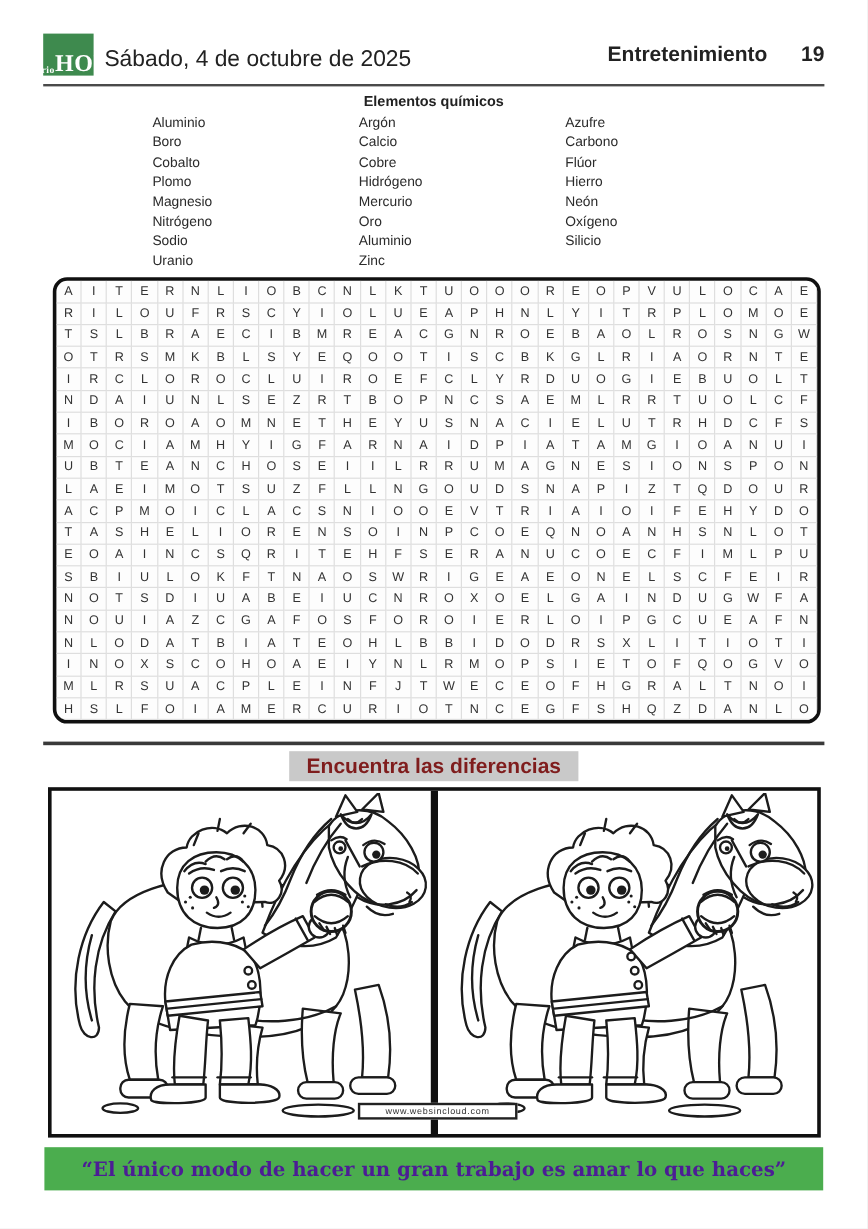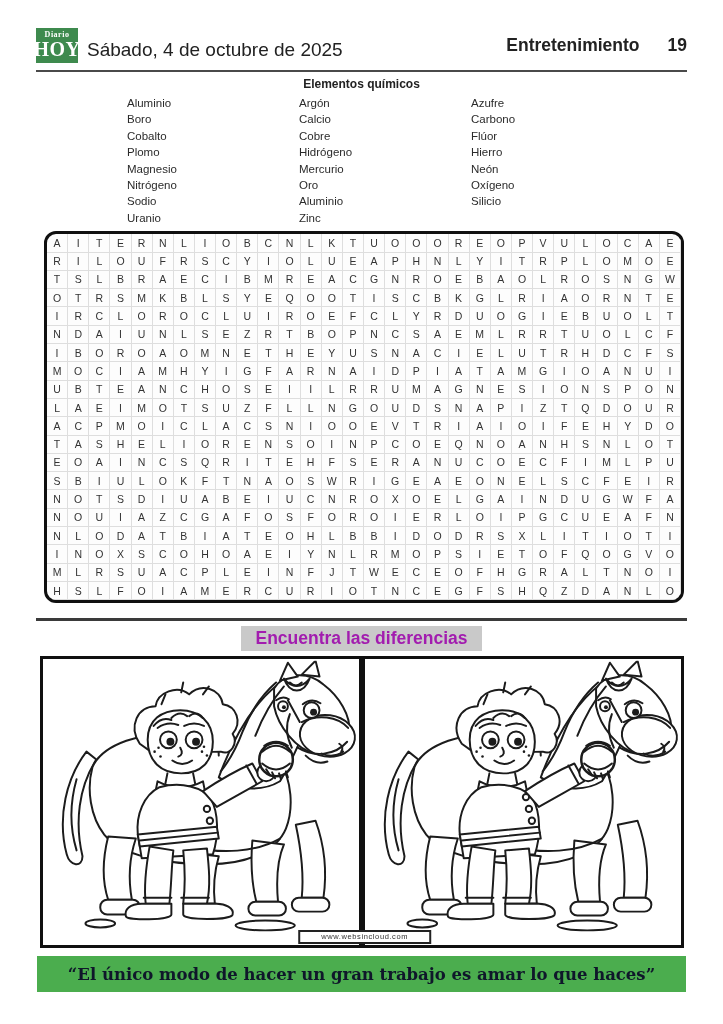--- a/index.html
+++ b/index.html
@@ -3,21 +3,21 @@
 <meta charset="utf-8">
 <style>
   html,body{margin:0;padding:0;background:#e9e9e9;}
   .page{position:relative;width:723px;height:1024px;background:#ffffff;margin:0 auto;
         overflow:hidden;font-family:"Liberation Sans",sans-serif;color:#222;}
   .content{margin:0 36px;}
 
   
   .header{display:flex;align-items:center;padding-top:27px;height:36px;}
   .logo{width:42px;height:35px;background:var(--logo-green,#3e8a4e);color:#fff;
-        display:flex;flex-direction:column;align-items:center;justify-content:center;
+        display:flex;flex-direction:row;align-items:flex-end;justify-content:center;
         font-family:"Liberation Serif",serif;line-height:1;}
   .logo .logo-top{font-size:8px;font-weight:bold;letter-spacing:.5px;}
   .logo .logo-main{font-size:20px;font-weight:bold;letter-spacing:.5px;}
   .date{margin-left:9px;font-size:19px;align-self:flex-end;padding-bottom:2px;}
   .spacer{flex:1;}
   .section-title{font-size:17.5px;font-weight:bold;}
   .page-number{font-size:17.5px;font-weight:bold;margin-left:28px;}
   .rule{height:2px;background:#4a4a4a;margin-top:7px;}
 
   
@@ -30,34 +30,34 @@
              display:grid;grid-template-columns:repeat(30,1fr);grid-template-rows:repeat(20,1fr);
              background:#fdfdfd;}
   .cell{display:flex;align-items:center;justify-content:center;
         border-right:1px solid #dedede;border-bottom:1px solid #dedede;
         font-size:10.5px;color:#333;font-family:"Liberation Sans",sans-serif;}
 
   
   .divider{height:3px;background:#3a3a3a;margin-top:15px;}
   .diff-heading{text-align:center;margin:5px 0;}
   .diff-heading span{display:inline-block;background:var(--heading-gray,#c9c9c9);
-        font-size:17.5px;font-weight:bold;padding:2px 14px;color:#a21caf;}
+        font-size:17.5px;font-weight:bold;padding:2px 14px;color:#7f1d1d;}
   .pics{position:relative;margin-left:4px;width:644px;height:292px;
         border:3px solid #101010;box-sizing:border-box;display:flex;background:#fff;}
   .panel{flex:1;overflow:hidden;}
   .panel-left{border-right:6px solid #101010;}
   .panel svg{width:100%;height:100%;display:block;}
-  .watermark{position:absolute;bottom:1px;left:50%;transform:translateX(-48%);
+  .watermark{position:absolute;bottom:12px;left:50%;transform:translateX(-48%);
         background:#fff;border:2px solid #222;font-size:7.5px;letter-spacing:.6px;
         padding:0 21px;line-height:10px;color:#333;}
 
   
   .banner{margin:8px 1px 0 1px;height:36px;background:var(--banner-green,#4bad4e);
         display:flex;align-items:center;justify-content:center;}
-  .banner span{color:#0f172a;font-family:"DejaVu Serif",serif;font-weight:bold;font-size:16.5px;}
+  .banner span{color:#4c1d95;font-family:"DejaVu Serif",serif;font-weight:bold;font-size:16.5px;}
   .defs-holder{position:absolute;width:0;height:0;overflow:hidden;}
 </style>
 </head>
 <body>
 
 <div class="page">
 
   <svg class="defs-holder" aria-hidden="true">
     <defs>
       <symbol id="scene" viewBox="0 0 320 286">

